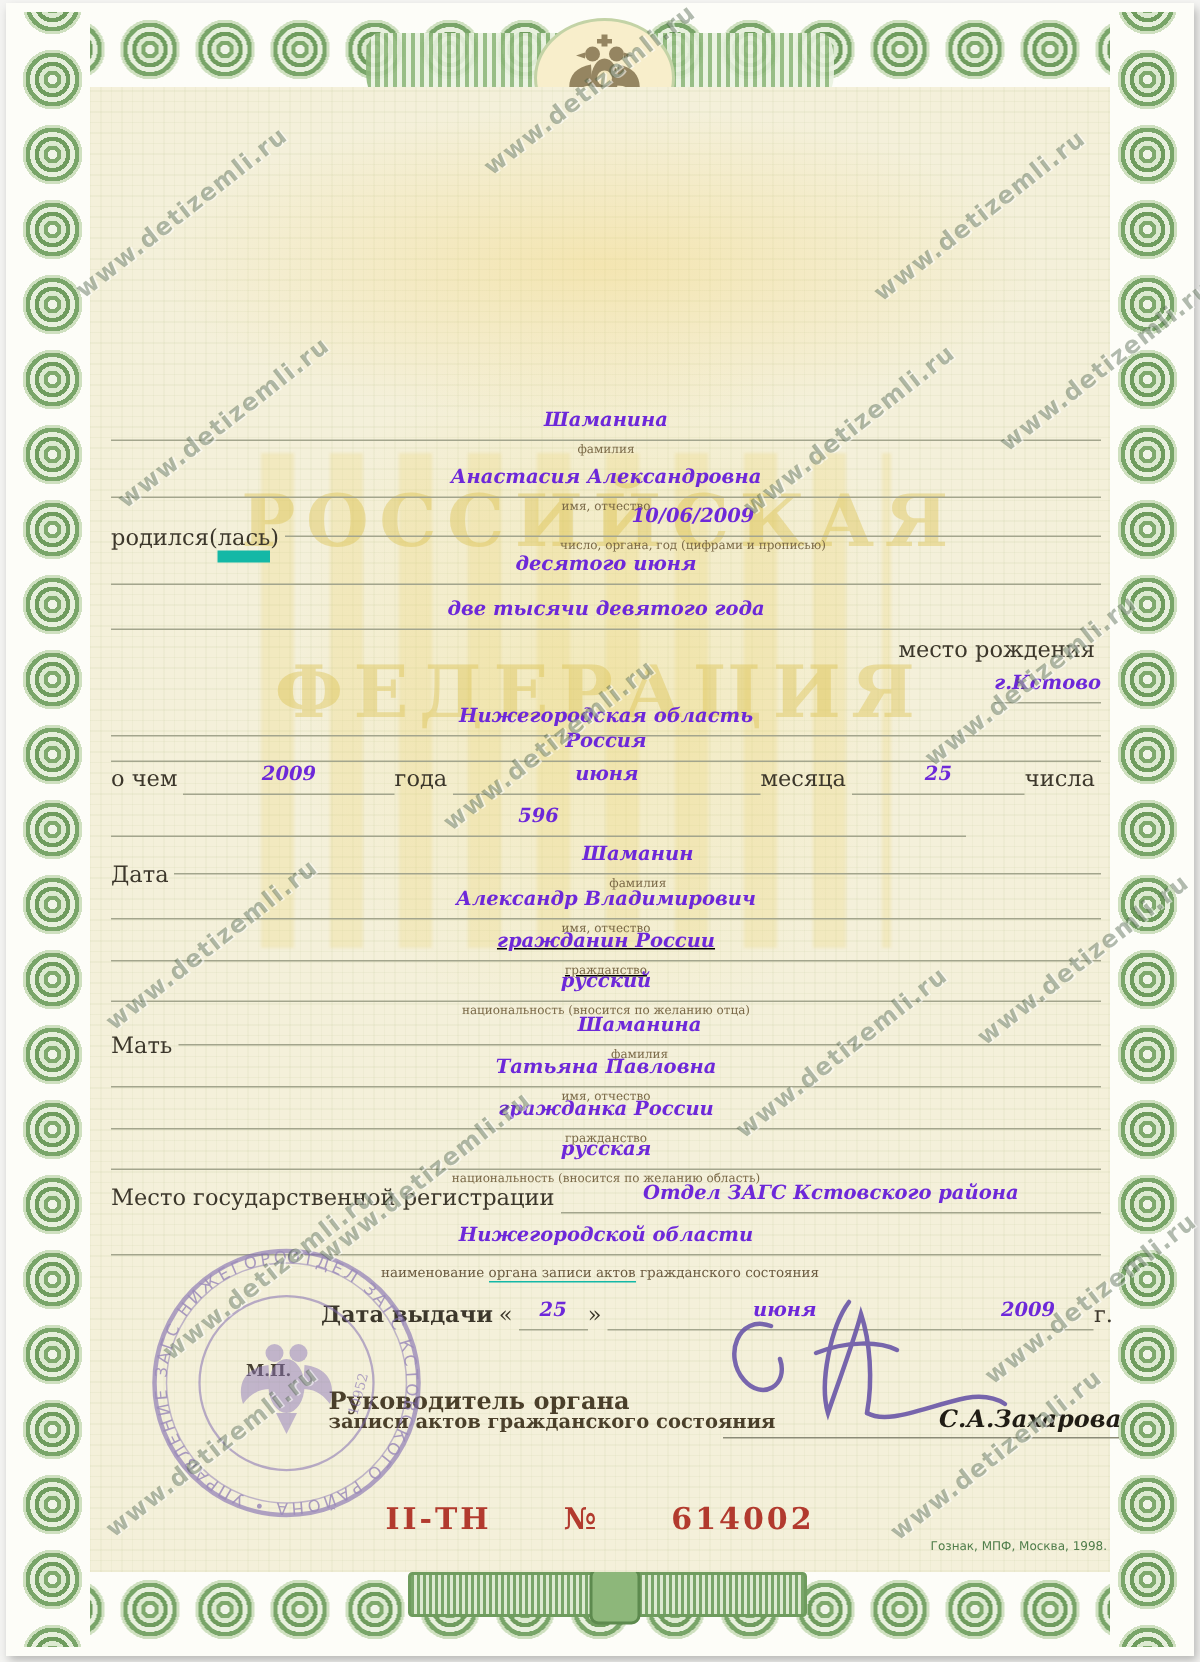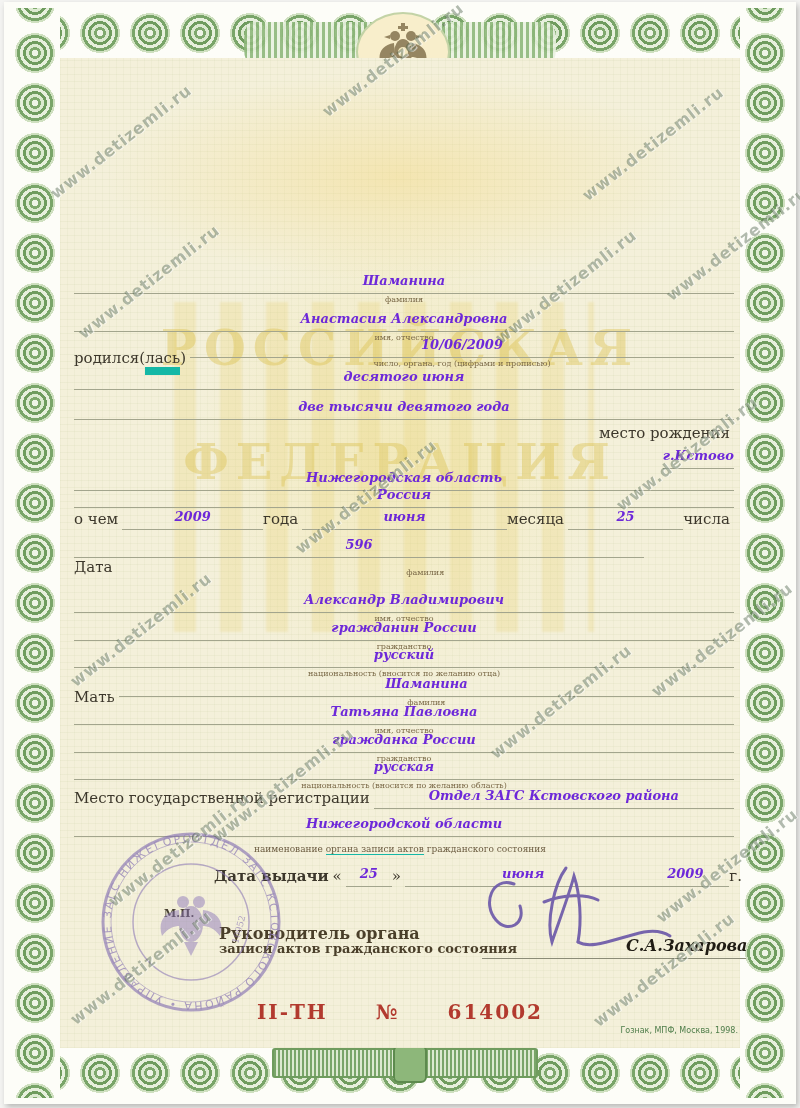--- a/index.html
+++ b/index.html
@@ -176,28 +176,29 @@
 
   <div class="f flex" style="left:70px;width:570px;top:531px;">
     <span class="grow">
         <span class="val">596</span>
       </span>
   </div>
 
   <div class="f flex" style="left:70px;width:660px;top:556px;">
     <span class="lbl">Дата</span>
     <span class="grow">
+      <span class="val">Шаманин</span>
       <span class="cap">фамилия</span>
     </span>
   </div>
   <div class="f" style="left:70px;width:660px;top:586px;">
     <span class="val">Александр Владимирович</span>
     <span class="cap">имя, отчество</span>
   </div>
-  <div class="f" style="left:70px;width:660px;top:614px;">
+  <div class="f" style="left:70px;width:660px;top:614px;text-decoration:underline;">
     <span class="val">гражданин России</span>
     <span class="cap">гражданство</span>
   </div>
   <div class="f" style="left:70px;width:660px;top:641px;">
     <span class="val">русский</span>
     <span class="cap">национальность (вносится по желанию отца)</span>
   </div>
 
   <div class="f flex" style="left:70px;width:660px;top:670px;">
     <span class="lbl">Мать</span>

